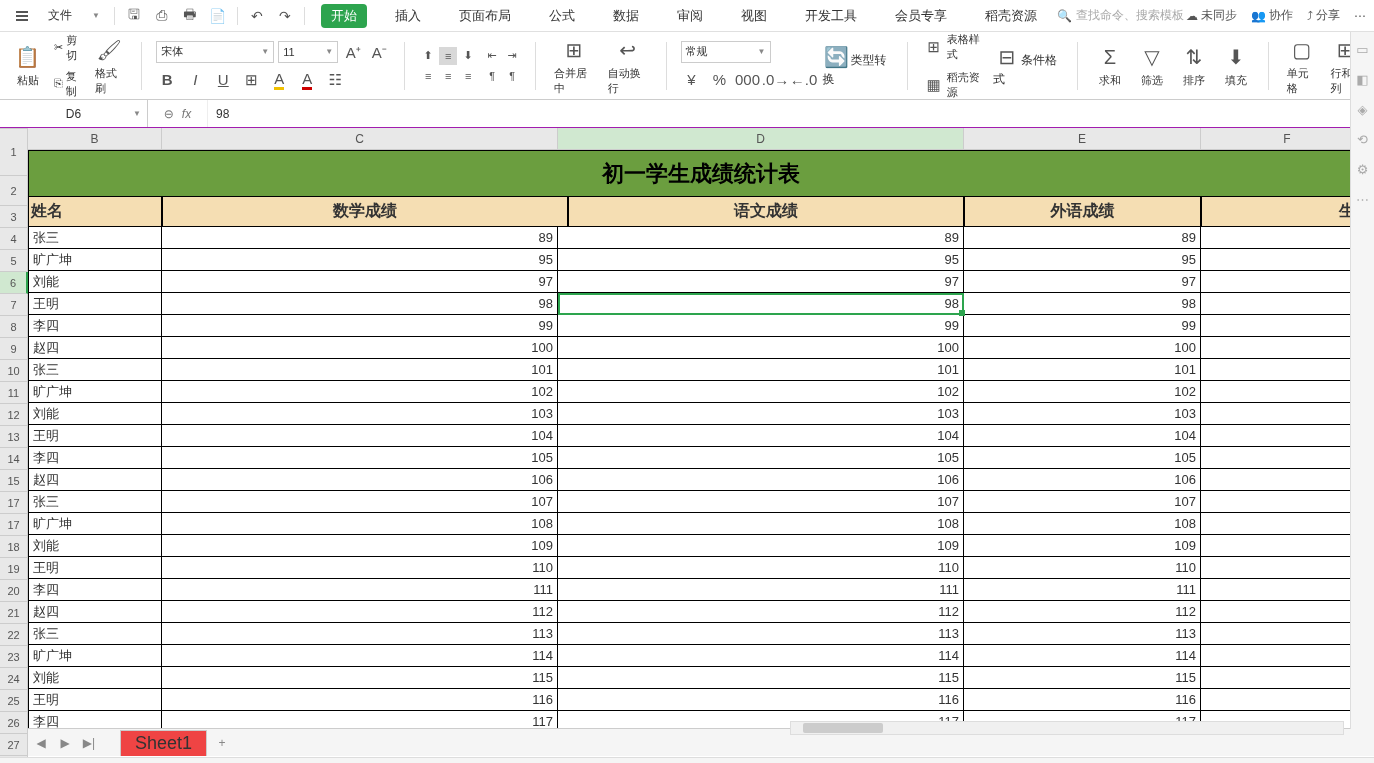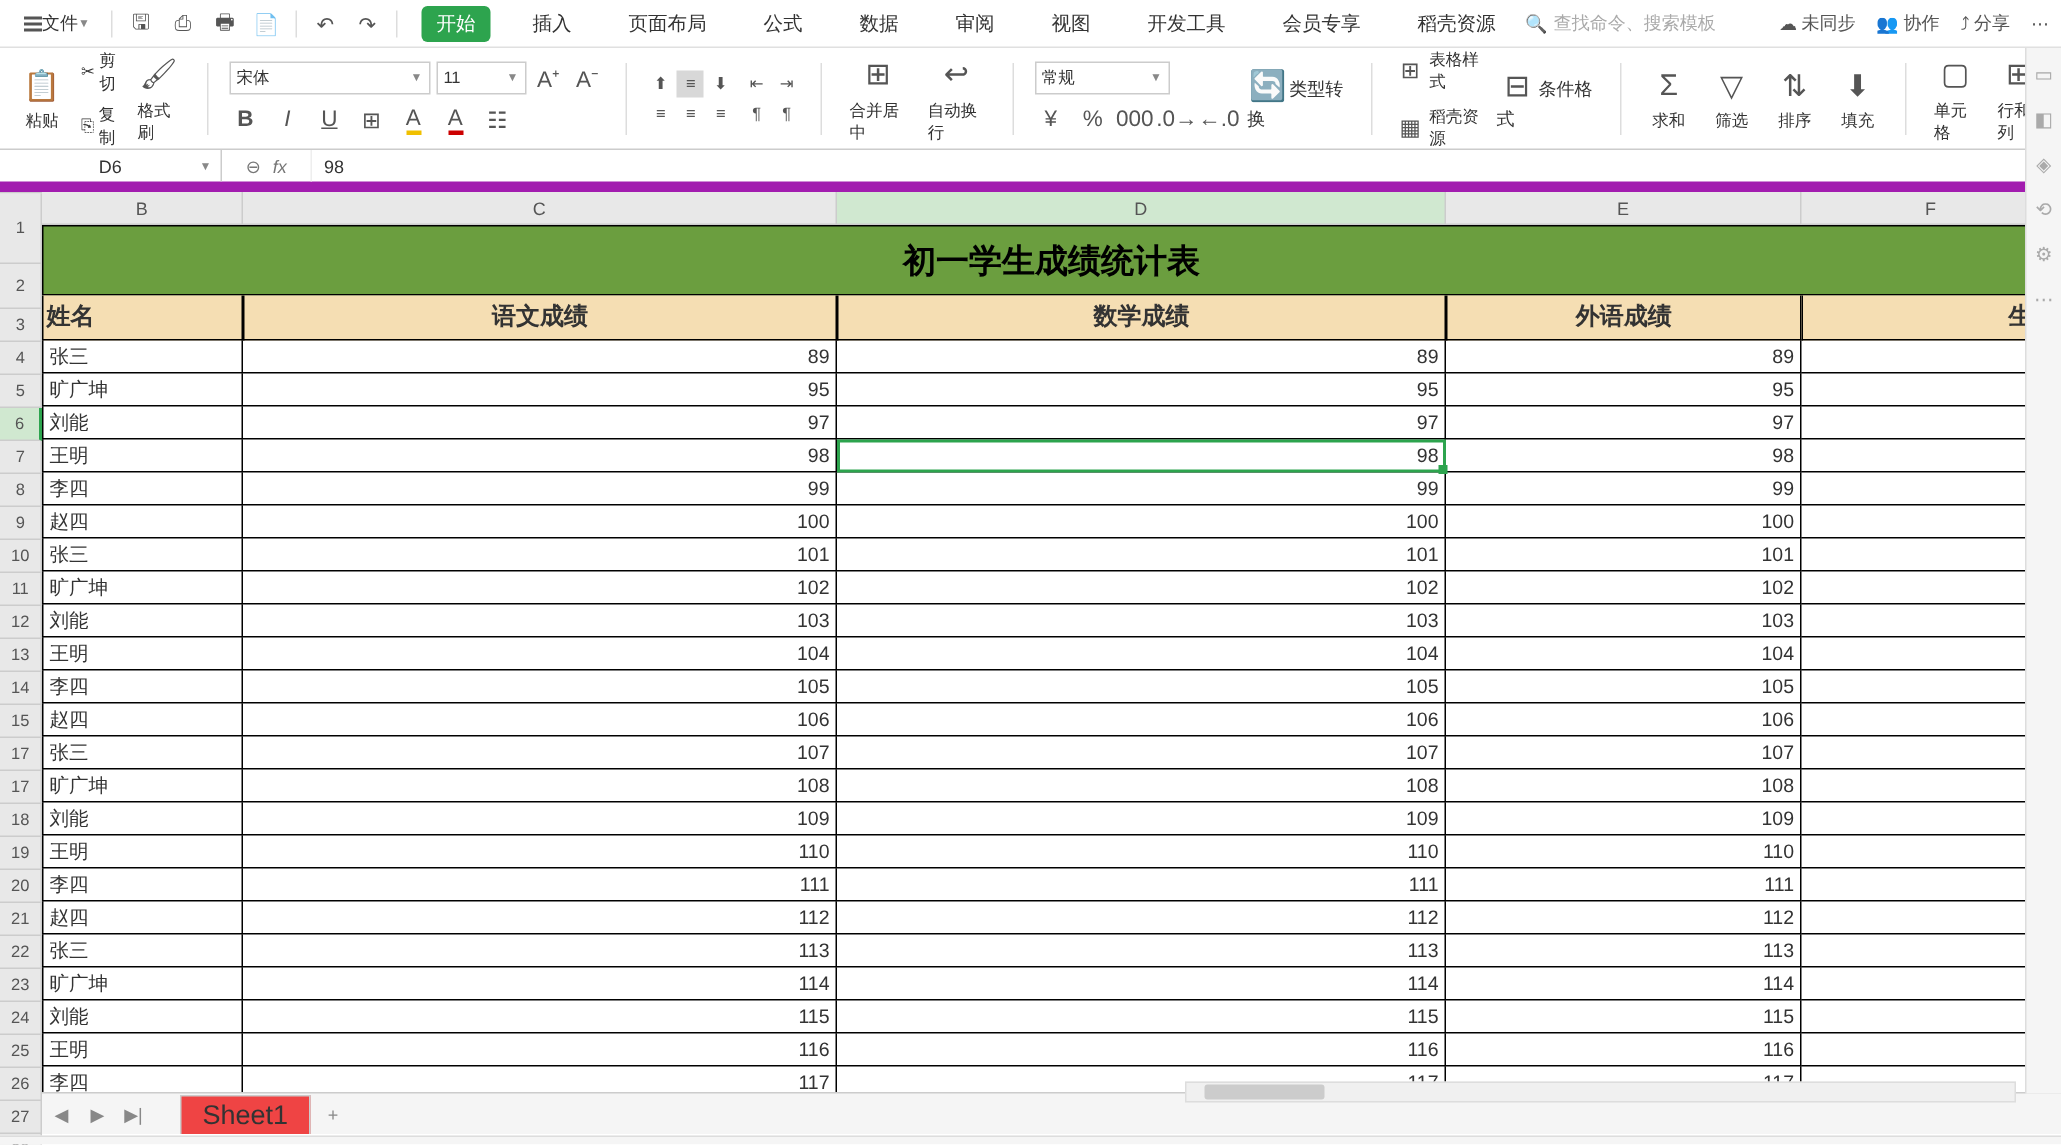--- a/index.html
+++ b/index.html
@@ -1,18 +1,18 @@
 <!DOCTYPE html>
 <html><head>
 <meta charset="utf-8">
 <style>
 *{box-sizing:border-box;margin:0;padding:0;font-family:"Microsoft YaHei",SimSun,Arial,sans-serif;}
 body{background:#fff;font-size:12px;color:#333;overflow:hidden;width:1374px;height:763px;position:relative;}
 .top-bar{height:32px;background:#fff;border-bottom:1px solid #e0e0e0;display:flex;align-items:center;padding:0 8px;gap:2px;}
-.top-bar .file-menu{display:flex;align-items:center;gap:0;padding:0 8px;cursor:pointer;}
+.top-bar .file-menu{display:flex;align-items:center;gap:20px;padding:0 8px;cursor:pointer;}
 .top-bar .file-menu .hamb{display:inline-block;width:12px;height:10px;position:relative;}
 .top-bar .file-menu .hamb::before,.top-bar .file-menu .hamb::after{content:"";position:absolute;left:0;right:0;height:2px;background:#555;}
 .top-bar .file-menu .hamb::before{top:0;box-shadow:0 4px 0 #555;}
 .top-bar .file-menu .hamb::after{top:8px;}
 .top-bar .icon-btn{width:26px;height:26px;display:flex;align-items:center;justify-content:center;cursor:pointer;color:#555;font-size:14px;}
 .top-bar .sep{width:1px;height:18px;background:#ddd;margin:0 4px;}
 .tabs{display:flex;align-items:center;gap:18px;margin-left:10px;}
 .tab{padding:3px 10px;border-radius:4px;cursor:pointer;font-size:13px;color:#333;}
 .tab.active{background:#2da44e;color:#fff;}
 .search-cmd{display:flex;align-items:center;gap:4px;margin-left:8px;color:#aaa;cursor:text;}
@@ -24,21 +24,21 @@
 .rgroup .hbtn{display:flex;align-items:center;gap:3px;cursor:pointer;font-size:11px;padding:2px;}
 .ribbon-sep{width:1px;height:48px;background:#ddd;margin:0 6px;}
 .icon-sq{width:22px;height:22px;display:inline-flex;align-items:center;justify-content:center;font-size:15px;color:#555;}
 .icon-lg{width:28px;height:28px;font-size:20px;}
 .sel-box{border:1px solid #ccc;height:22px;padding:0 4px;display:flex;align-items:center;font-size:11px;background:#fff;min-width:60px;}
 .sel-box .dd{margin-left:auto;font-size:8px;color:#888;}
 .small-btn-grid div,.align-grid div,.indent-grid div{display:flex;align-items:center;justify-content:center;font-size:11px;color:#555;cursor:pointer;}
 .align-grid{display:grid;grid-template-columns:repeat(3,18px);grid-template-rows:repeat(2,18px);gap:2px;}
 .align-grid .sel{background:#d8d8d8;}
 .indent-grid{display:grid;grid-template-columns:repeat(2,18px);grid-template-rows:repeat(2,18px);gap:2px;}
-.fx-bar{height:28px;border-bottom:7px solid #a21caf;display:flex;align-items:stretch;}
+.fx-bar{height:28px;border-bottom:1px solid #a21caf;display:flex;align-items:stretch;}
 .name-box{width:148px;border-right:1px solid #ccc;display:flex;align-items:center;padding:0 8px;font-size:12px;justify-content:center;position:relative;}
 .name-box .dd2{position:absolute;right:6px;font-size:8px;color:#888;}
 .fx-controls{width:60px;display:flex;align-items:center;justify-content:center;gap:8px;color:#777;border-right:1px solid #eee;}
 .fx-input{flex:1;display:flex;align-items:center;padding:0 8px;font-size:12px;}
 .sheet-area{position:relative;height:600px;display:flex;}
 .corner{width:28px;height:22px;background:#e8e8e8;border-right:1px solid #ccc;border-bottom:1px solid #ccc;}
 .col-headers{display:flex;height:22px;background:#e8e8e8;}
 .col-h{border-right:1px solid #ccc;border-bottom:1px solid #ccc;display:flex;align-items:center;justify-content:center;font-size:12px;color:#555;}
 .col-h.partial{background:#d0e8d0;}
 .row-headers{width:28px;background:#e8e8e8;}
@@ -134,21 +134,21 @@
         </div>
     </div>
     <div class="vbtn">
       <span class="icon-sq icon-lg">🖌</span>
       <span>格式刷</span>
     </div>
   </div>
   <div class="ribbon-sep"></div>
   <div class="rgroup" style="flex-direction:column;gap:6px;align-items:flex-start;">
     <div style="display:flex;gap:4px;">
-      <div class="sel-box" style="width:134px;">
+      <div class="sel-box" style="width:118px;">
           <span>宋体</span>
           <span class="dd">▼</span>
         </div>
       <div class="sel-box" style="width:46px;">
           <span>11</span>
           <span class="dd">▼</span>
         </div>
       <div class="icon-sq">A⁺</div>
       <div class="icon-sq">A⁻</div>
     </div>
@@ -318,25 +318,25 @@
       <div class="col-h colF" style="flex:1">F</div>
     </div>
     <div class="grid-body">
       <div class="title-row">
           <span>初一学生成绩统计表</span>
         </div>
       <div class="header-row">
         <div class="cell colB" style="justify-content:flex-start;padding-left:2px;">
             <span>姓名</span>
           </div>
+        <div class="cell colD">
+            <span>数学成绩</span>
+          </div>
         <div class="cell colC">
             <span>语文成绩</span>
-          </div>
-        <div class="cell colD">
-            <span>数学成绩</span>
           </div>
         <div class="cell colE">
             <span>外语成绩</span>
           </div>
         <div class="cell" style="flex:1;justify-content:flex-end;padding-right:2px;">
             <span>生物</span>
           </div>
       </div>
       <div id="data-rows">
           <div class="data-row">

